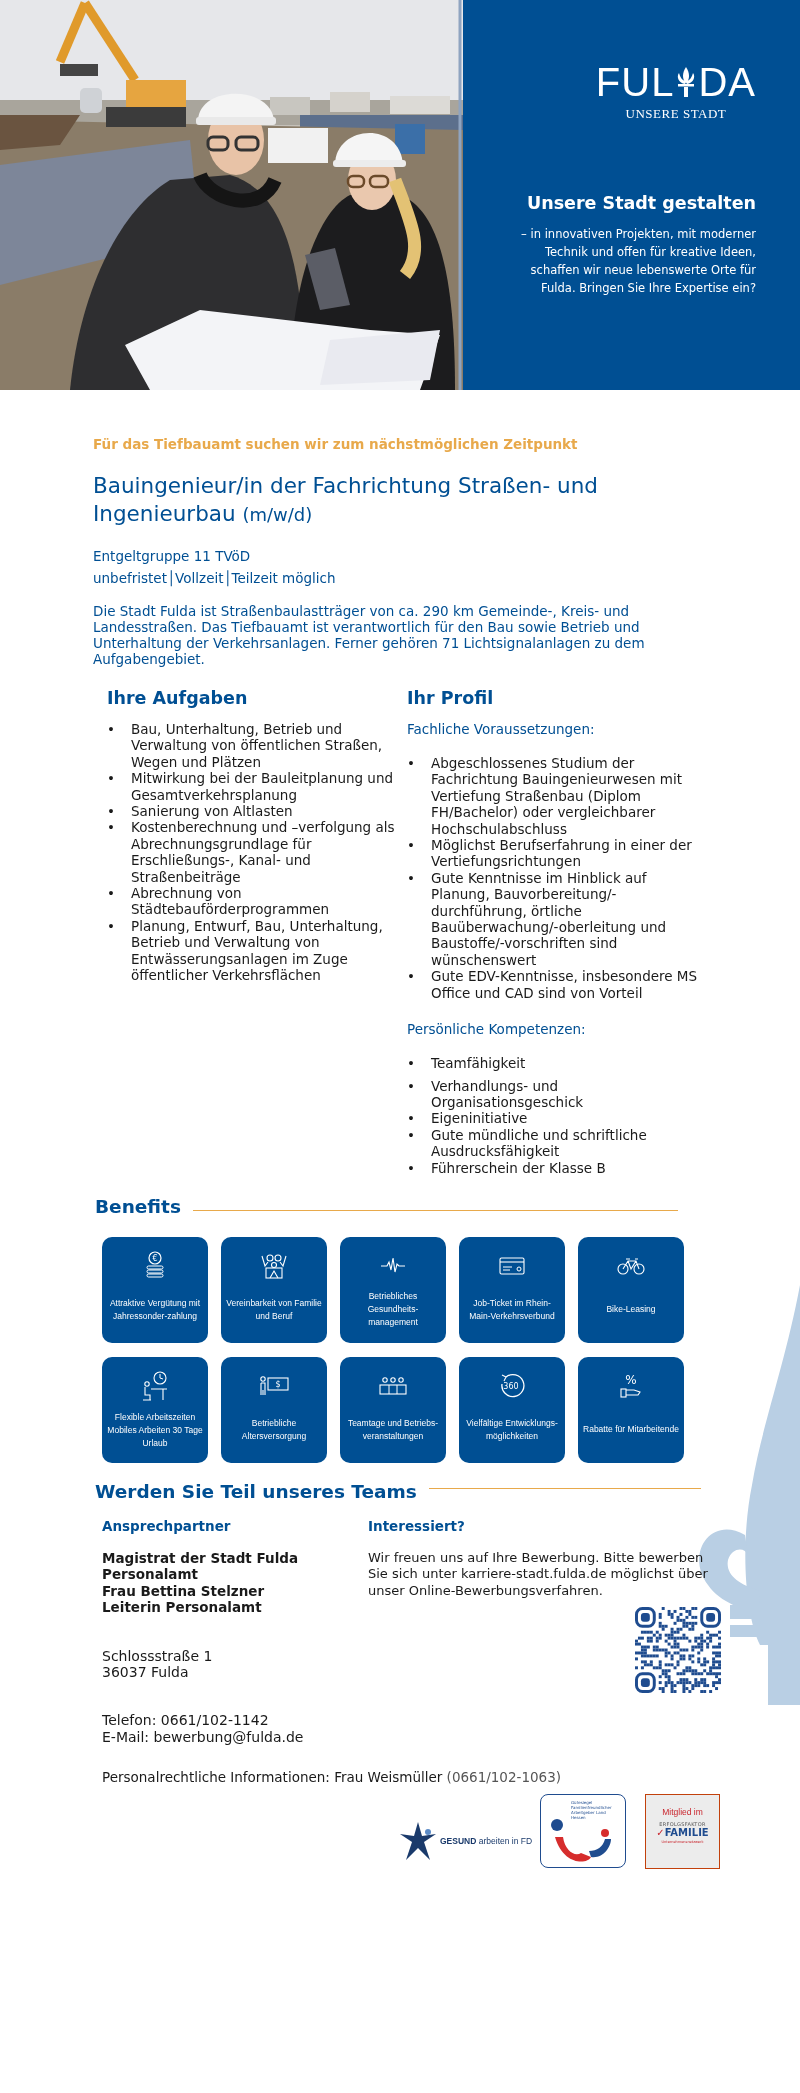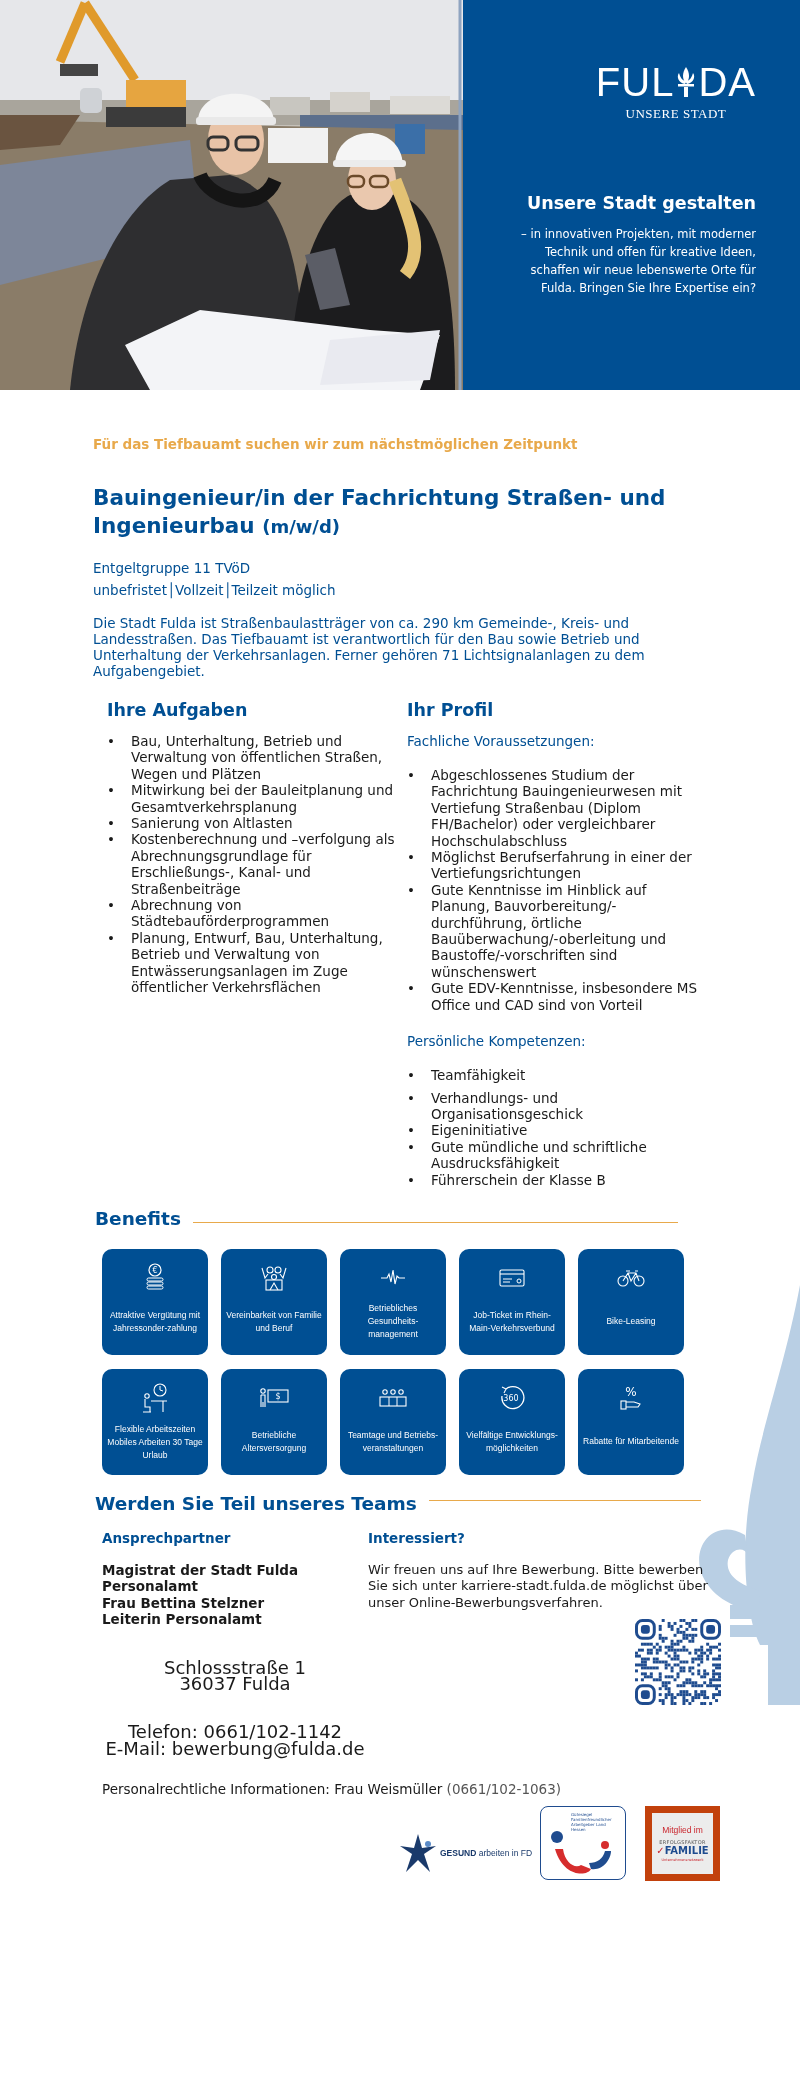--- a/index.html
+++ b/index.html
@@ -15,21 +15,21 @@
   .logo { position: absolute; right: 44px; top: 62px; text-align: center; color: #fff; }
   .logo-word { font-family: "Liberation Sans", sans-serif; font-size: 40px; letter-spacing: 1px; font-weight: 400; line-height: 1; display: flex; align-items: center; }
   .logo-word .fleur { display: inline-block; width: 22px; height: 34px; margin: 0 1px; }
   .logo-sub { font-family: Liberation Serif, serif; font-size: 13px; letter-spacing: 0.5px; margin-top: 4px; }
   .hero-title { position: absolute; right: 44px; top: 193px; font-size: 17.5px; font-weight: bold; text-align: right; white-space: nowrap; }
   .hero-text { position: absolute; right: 44px; top: 225px; width: 260px; font-size: 11.5px; line-height: 18px; text-align: right; }
 
   
   .main { position: relative; padding: 0 93px; }
   .intro-kicker { margin-top: 46px; color: #e8a94b; font-size: 13.5px; font-weight: bold; }
-  .job-title { margin-top: 32px; color: #004f93; font-size: 21.5px; font-weight: bold; line-height: 28px; }
+  .job-title { margin-top: 20px; color: #004f93; font-size: 21.5px; font-weight: normal; line-height: 28px; }
   .job-title .mwd { font-size: 18px; }
   .pay { margin-top: 16px; color: #004f93; font-size: 13.5px; line-height: 22px; }
   .intro-text { margin-top: 14px; color: #004f93; font-size: 13.5px; line-height: 16px; width: 615px; }
 
   .cols { display: flex; margin-top: 20px; margin-left: 14px; }
   .col-left { width: 305px; }
   .col-right { width: 305px; margin-left: 0; }
   .sec-head { color: #004f93; font-size: 17.5px; line-height: 22px; margin-bottom: 12px; }
   .sec-head b { font-weight: bold; }
   .sub-head { color: #004f93; font-size: 13.5px; margin: 0 0 18px 0; }
@@ -52,36 +52,36 @@
   .team-head { margin-top: 18px; display: flex; align-items: center; position: relative; z-index: 2; }
   .team-head .t { color: #004f93; font-size: 18.5px; }
   .team-head .t b { font-weight: bold; }
 
   
   .contact { display: flex; margin-top: 16px; margin-left: 102px; position: relative; z-index: 2; }
   .ccol { width: 266px; }
   .ccol2 { width: 350px; }
   .chead { color: #004f93; font-size: 13.5px; font-weight: bold; margin-bottom: 16px; }
   .cname { font-size: 13.5px; font-weight: bold; line-height: 16.4px; }
-  .cblock { font-size: 18px; line-height: 16.4px; margin-top: 18px; text-align: center; }
+  .cblock { font-size: 14px; line-height: 16.4px; margin-top: 18px; }
   .cblock2 { margin-top: 32px; }
   .ctext { font-size: 13px; line-height: 16.4px; }
   .deadline { color: #e8a94b; font-size: 14.5px; font-weight: bold; margin-top: 40px; }
   .qr { margin-top: 8px; margin-left: 267px; width: 86px; height: 86px; }
 
   .info { margin: 24px 0 0 102px; font-size: 13.5px; line-height: 16.4px; position: relative; z-index: 2; width: 600px; }
   .info .grey { color: #555; }
 
   .logos { position: relative; height: 90px; margin-top: 8px; }
   .logo-gesund { position: absolute; left: 398px; top: 26px; display: flex; align-items: center; }
   .logo-gesund .txt { font-family: "Liberation Sans", sans-serif; font-size: 8.5px; color: #1a3a6b; margin-left: 2px; }
   .logo-gesund .txt b { font-weight: bold; }
   .logo-siegel { position: absolute; left: 540px; top: 0; width: 86px; height: 74px; border: 1.5px solid #1f4c8f; border-radius: 8px; background: #fff; }
   .logo-siegel .small { position: absolute; left: 30px; top: 5px; font-size: 4px; line-height: 5px; color: #1f4c8f; }
-  .logo-familie { position: absolute; left: 645px; top: 0; width: 75px; height: 75px; background: #ececec; border: 7px solid #c2410c; text-align: center; }
+  .logo-familie { position: absolute; left: 645px; top: 0; width: 75px; height: 75px; background: #ececec; border: 1px solid #c2410c; text-align: center; }
   .logo-familie .m { color: #c9252d; font-size: 8.5px; margin-top: 12px; font-family: "Liberation Sans", sans-serif; }
   .logo-familie .e { color: #555; font-size: 5px; margin-top: 4px; letter-spacing: .3px; }
   .logo-familie .f { color: #1f4c8f; font-weight: bold; font-size: 10px; }
   .logo-familie .u { color: #c9252d; font-size: 3.5px; margin-top: 2px; }
 
   
   .watermark { position: absolute; right: 0; top: 1285px; width: 110px; height: 420px; z-index: 1; }
 
   
   .footer { position: absolute; left: 0; top: 1910px; width: 800px; height: 183px; background: #004f93; color: #fff; padding: 32px 0 0 59px; font-family: "Liberation Sans", sans-serif; font-size: 9.5px; line-height: 13px; border-top: 1px solid #7f9fc6; }

